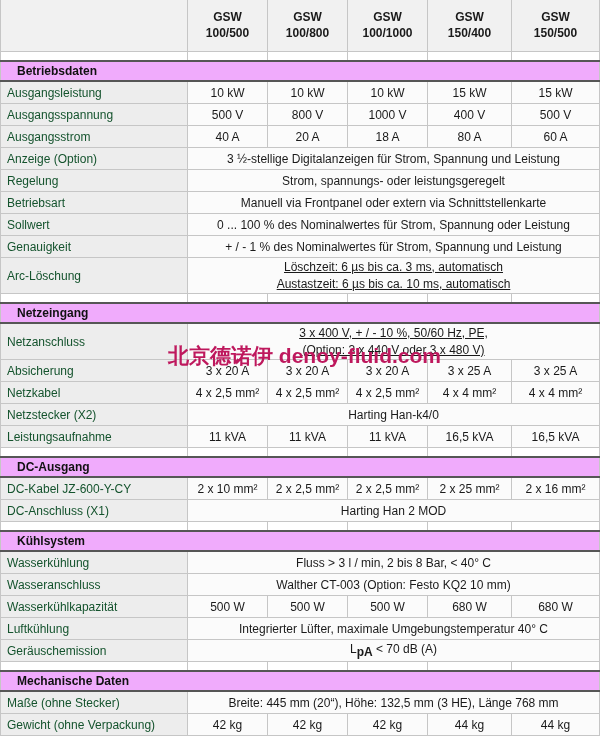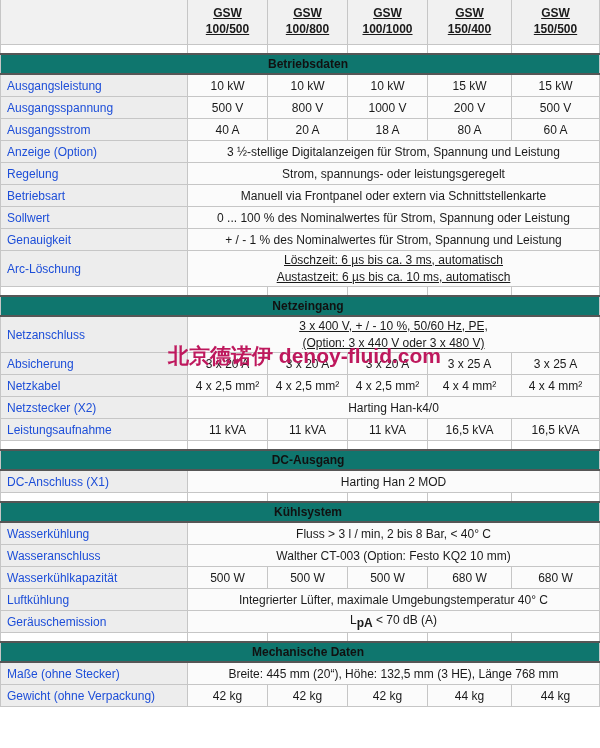--- a/index.html
+++ b/index.html
@@ -14,33 +14,33 @@
   }
   col.c-label{width:187px;}
   col.c1{width:80px;} col.c2{width:80px;} col.c3{width:80px;}
   col.c4{width:84px;} col.c5{width:88px;}
   td{
     border:1px solid #c6c6c6;
     padding:0;vertical-align:middle;
     overflow:hidden;white-space:nowrap;
   }
   tr.hdr td{
-    height:44px;background:#f1f1f1;font-weight:bold;text-align:center;
-    line-height:1.3;border-top:none;text-decoration:underline;
+    height:51px;background:#f1f1f1;font-weight:bold;text-align:center;
+    line-height:1.3;border-top:none;
   }
   tr.hdr td.corner{background:#f1f1f1;}
   tr.gap td{height:8px;background:#ffffff;border-top:none;border-bottom:none;}
   tr.sechdr td{
-    height:18px;background:#0f766e;font-weight:bold;text-align:center;
+    height:18px;background:#f0abfc;font-weight:bold;text-align:left;
     padding-left:16px;color:#111;
     border-top:2px solid #565656;border-bottom:2px solid #565656;
   }
   tr.row td{height:21px;background:#fbfbfb;text-align:center;}
   tr.row td.lbl{
-    background:#ededed;color:#1d4ed8;text-align:left;padding-left:6px;
+    background:#ededed;color:#14532d;text-align:left;padding-left:6px;
   }
   tr.row.tall td{height:35px;}
   td.merged div.l{line-height:1.4;text-decoration:underline;}
   sub.sb{font-size:12px;font-weight:bold;}
   .watermark{
     position:absolute;left:168px;top:342px;z-index:5;
     font-size:21px;font-weight:bold;color:#be185d;white-space:nowrap;
     letter-spacing:0px;
   }
 </style>
@@ -97,21 +97,21 @@
         <td>10 kW</td>
         <td>10 kW</td>
         <td>15 kW</td>
         <td>15 kW</td>
       </tr>
       <tr class="row">
         <td class="lbl">Ausgangsspannung</td>
         <td>500 V</td>
         <td>800 V</td>
         <td>1000 V</td>
-        <td>200 V</td>
+        <td>400 V</td>
         <td>500 V</td>
       </tr>
       <tr class="row">
         <td class="lbl">Ausgangsstrom</td>
         <td>40 A</td>
         <td>20 A</td>
         <td>18 A</td>
         <td>80 A</td>
         <td>60 A</td>
       </tr>
@@ -193,20 +193,28 @@
         <td></td>
         <td></td>
         <td></td>
         <td></td>
         <td></td>
       </tr>
       <tr class="sechdr">
         <td colspan="6">DC-Ausgang</td>
       </tr>
       <tr class="row">
+        <td class="lbl">DC-Kabel JZ-600-Y-CY</td>
+        <td>2 x 10 mm²</td>
+        <td>2 x 2,5 mm²</td>
+        <td>2 x 2,5 mm²</td>
+        <td>2 x 25 mm²</td>
+        <td>2 x 16 mm²</td>
+      </tr>
+      <tr class="row">
         <td class="lbl">DC-Anschluss (X1)</td>
         <td class="merged" colspan="5">Harting Han 2 MOD</td>
       </tr>
       <tr class="gap">
         <td></td>
         <td></td>
         <td></td>
         <td></td>
         <td></td>
         <td></td>

